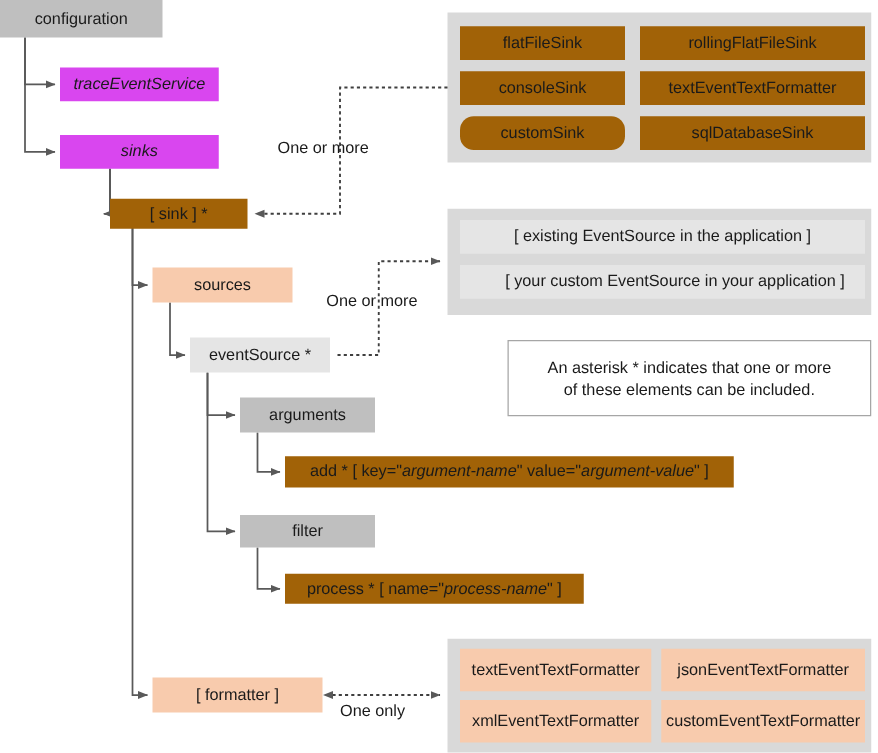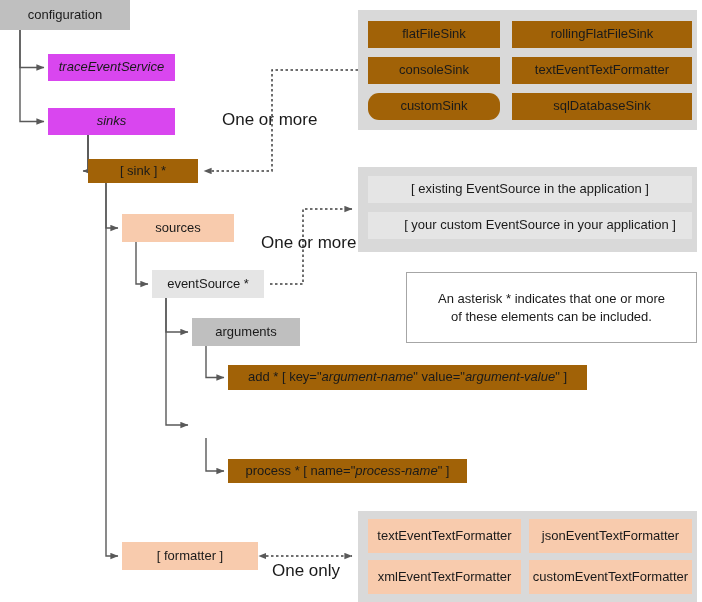--- a/index.html
+++ b/index.html
@@ -55,21 +55,21 @@
     justify-content: center;
     text-align: center;
     font-size: 13px;
     color: #1a1a1a;
     line-height: 1.35;
     padding: 4px 10px;
     z-index: 3;
   }
   .label {
     position: absolute;
-    font-size: 17px;
+    font-size: 13px;
     color: #1a1a1a;
     white-space: nowrap;
     z-index: 4;
   }
   svg.edges {
     position: absolute;
     left: 0;
     top: 0;
     width: 702px;
     height: 602px;
@@ -148,20 +148,21 @@
   <div class="node orange" style="left:122px; top:214px; width:112px; height:28px;">sources</div>
 
   <div class="node yellow" style="left:152px; top:270px; width:112px; height:28px;">eventSource *</div>
 
   <div class="node gray" style="left:192px; top:318px; width:108px; height:28px;">arguments</div>
 
   <div class="node green" style="left:228px; top:365px; width:359px; height:25px;">
     <span><span>add * [ key="</span><span class="ital">argument-name</span><span>" value="</span><span class="ital">argument-value</span><span>" ]</span></span>
   </div>
 
+  <div class="node gray" style="left:192px; top:412px; width:108px; height:26px;">filter</div>
 
   <div class="node green" style="left:228px; top:459px; width:239px; height:24px;">
     <span><span>process *  [ name="</span><span class="ital">process-name</span><span>" ]</span></span>
   </div>
 
   <div class="node orange" style="left:122px; top:542px; width:136px; height:28px;">[ formatter ]</div>
 
   <div class="node green" style="left:368px; top:21px; width:132px; height:27px;">flatFileSink</div>
   <div class="node green" style="left:512px; top:21px; width:180px; height:27px;">rollingFlatFileSink</div>
   <div class="node green" style="left:368px; top:57px; width:132px; height:27px;">consoleSink</div>
@@ -170,21 +171,21 @@
   <div class="node green" style="left:512px; top:93px; width:180px; height:27px;">sqlDatabaseSink</div>
 
   <div class="node yellow" style="left:368px; top:176px; width:324px; height:27px;">[ existing EventSource in the application ]</div>
   <div class="node yellow" style="left:368px; top:212px; width:324px; height:27px;padding-left:20px;">[ your custom EventSource in your application ]</div>
 
   <div class="node orange" style="left:368px; top:519px; width:153px; height:34px;">textEventTextFormatter</div>
   <div class="node orange" style="left:529px; top:519px; width:163px; height:34px;text-align:right;">jsonEventTextFormatter</div>
   <div class="node orange" style="left:368px; top:560px; width:153px; height:34px;">xmlEventTextFormatter</div>
   <div class="node orange" style="left:529px; top:560px; width:163px; height:34px;">customEventTextFormatter</div>
 
-  <div class="note-box" style="left:406px; top:272px; width:291px; height:71px;">
+  <div class="note-box" style="left:406px; top:272px; width:291px; height:61px;">
     <div>
       <div>An asterisk * indicates that one or more</div>
       <div>of these elements can be included.</div>
     </div>
   </div>
 
   <div class="label" style="left:222px; top:110px;">One or more</div>
 
   <div class="label" style="left:261px; top:233px;">One or more</div>
 

